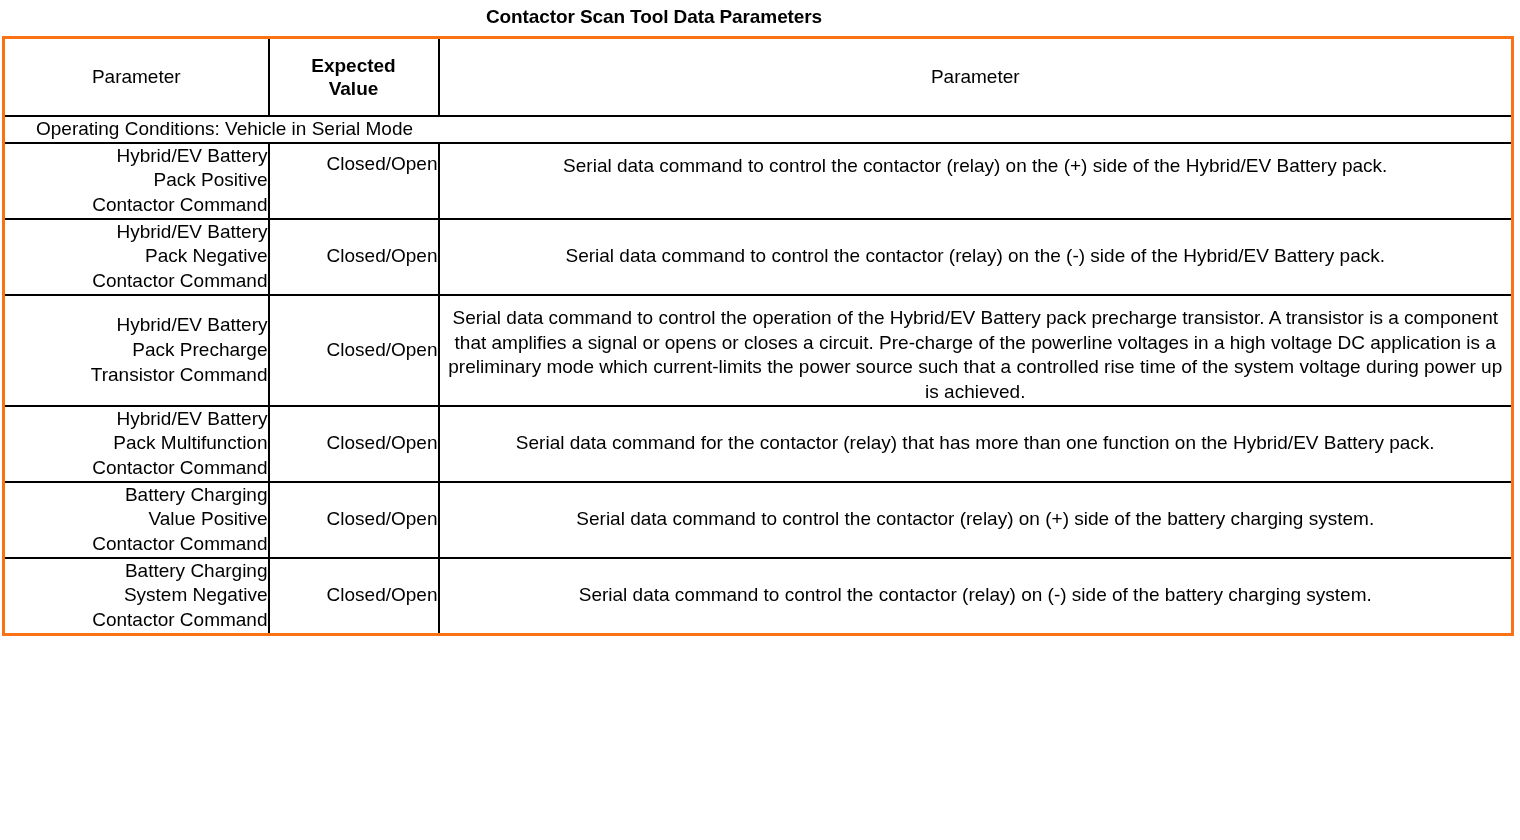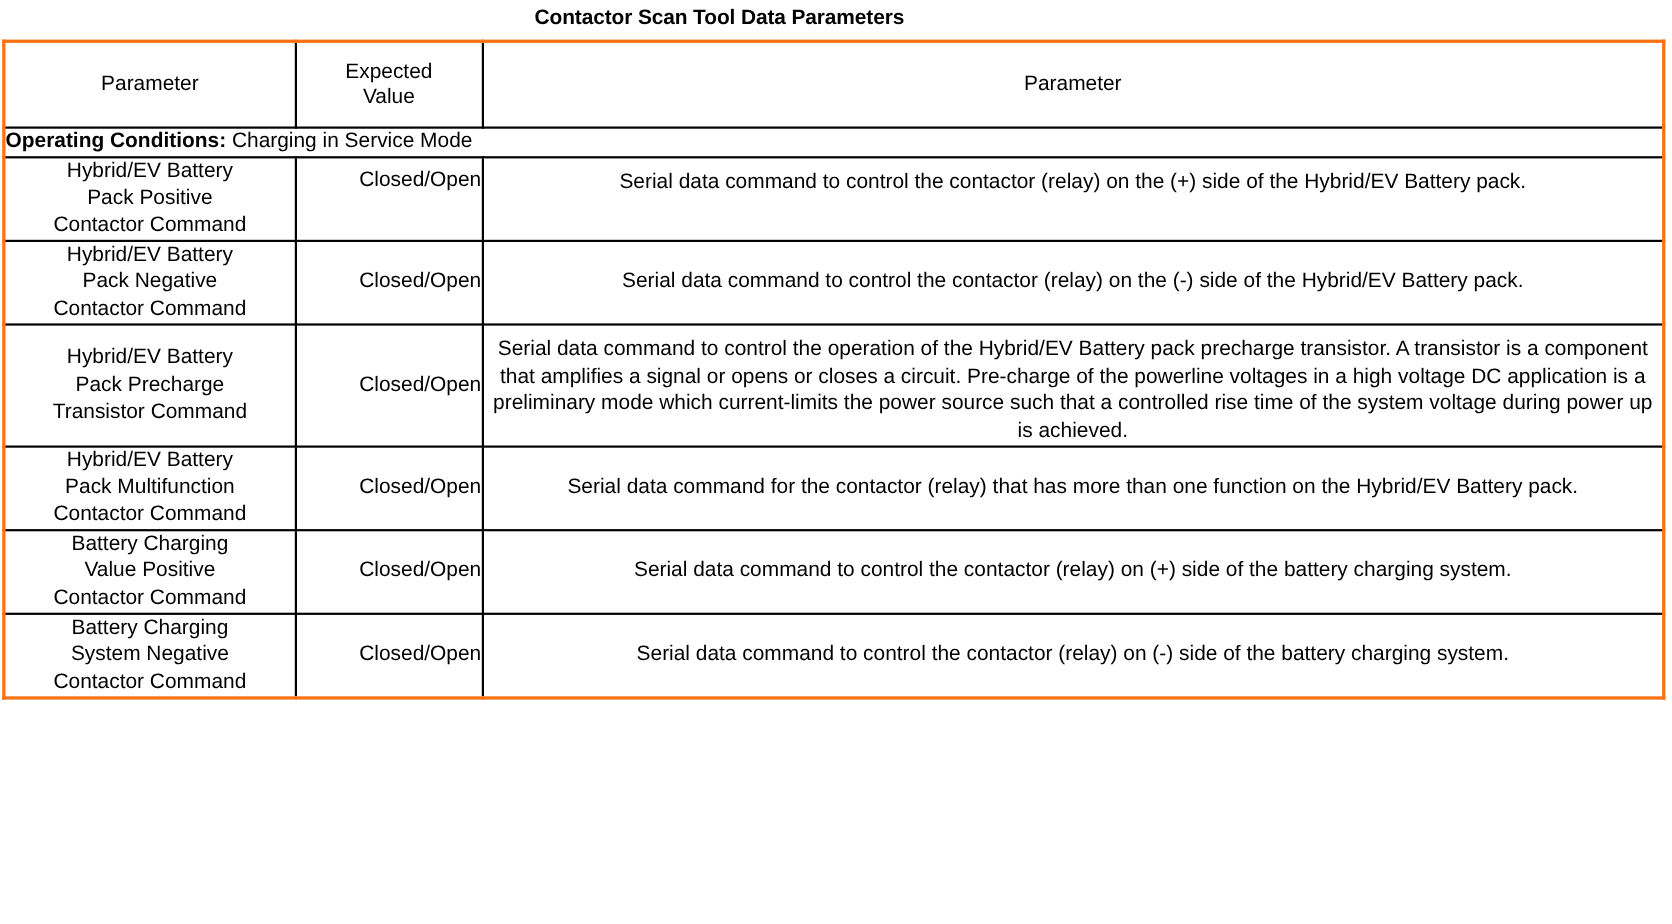--- a/index.html
+++ b/index.html
@@ -53,40 +53,42 @@
     vertical-align: bottom;
     text-align: center;
     font-weight: bold;
     font-size: 19px;
     height: 76px;
     padding: 0 6px 9px 6px;
   }
   .hdr-cell .two-line {
     display: block;
     line-height: 1.22;
+    font-weight: bold;
   }
 
   
   .opcond-cell {
     padding: 6px 0 7px 8px;
     font-size: 19px;
     line-height: 1.25;
     text-align: left;
   }
   .opcond-label {
-    font-weight: bold;
+    font-weight: normal;
+    margin-left: 31px;
   }
   .opcond-text {
     font-weight: normal;
   }
 
   
   .param-cell {
     padding: 7px 6px 8px 8px;
-    text-align: center;
+    text-align: right;
     vertical-align: top;
     line-height: 1.30;
   }
   .val-cell {
     text-align: right;
     vertical-align: middle;
     padding: 6px 4px;
     white-space: nowrap;
   }
   .val-cell.align-top {
@@ -123,21 +125,21 @@
         <td class="hdr-cell">Parameter</td>
         <td class="hdr-cell">
           <span class="two-line">Expected</span>
           <span class="two-line">Value</span>
         </td>
         <td class="hdr-cell">Parameter</td>
       </tr>
 
       <tr>
         <td class="opcond-cell" colspan="3">
-          <span class="opcond-label">Operating Conditions:</span><span class="opcond-text"> Charging in Service Mode</span>
+          <span class="opcond-label">Operating Conditions:</span><span class="opcond-text"> Vehicle in Serial Mode</span>
         </td>
       </tr>
 
       <tr>
         <td class="param-cell">
           <span class="nowrap-line">Hybrid/EV Battery</span>
           <span class="nowrap-line">Pack Positive</span>
           <span class="nowrap-line">Contactor Command</span>
         </td>
         <td class="val-cell align-top">Closed/Open</td>

